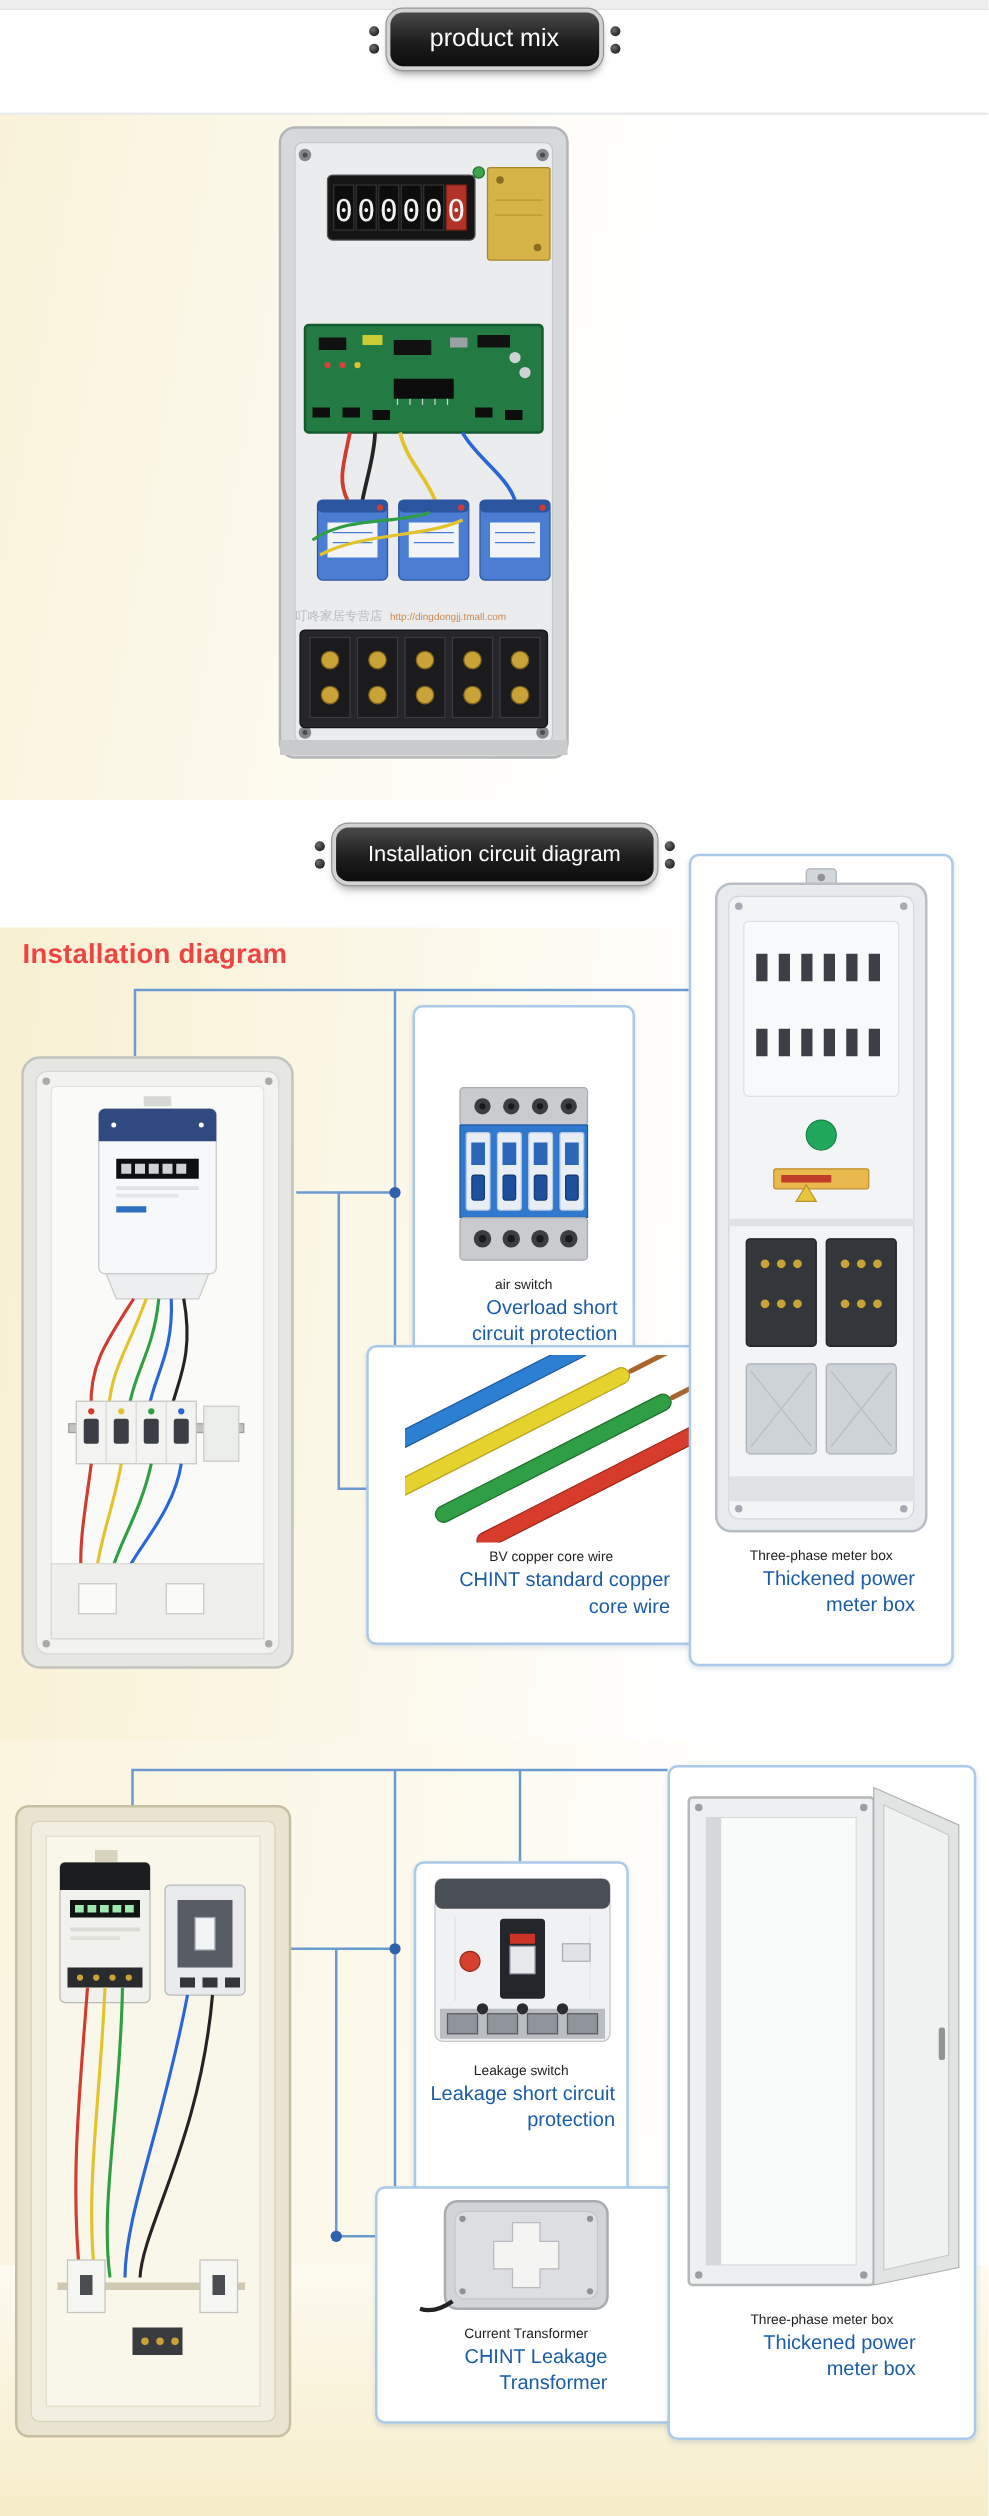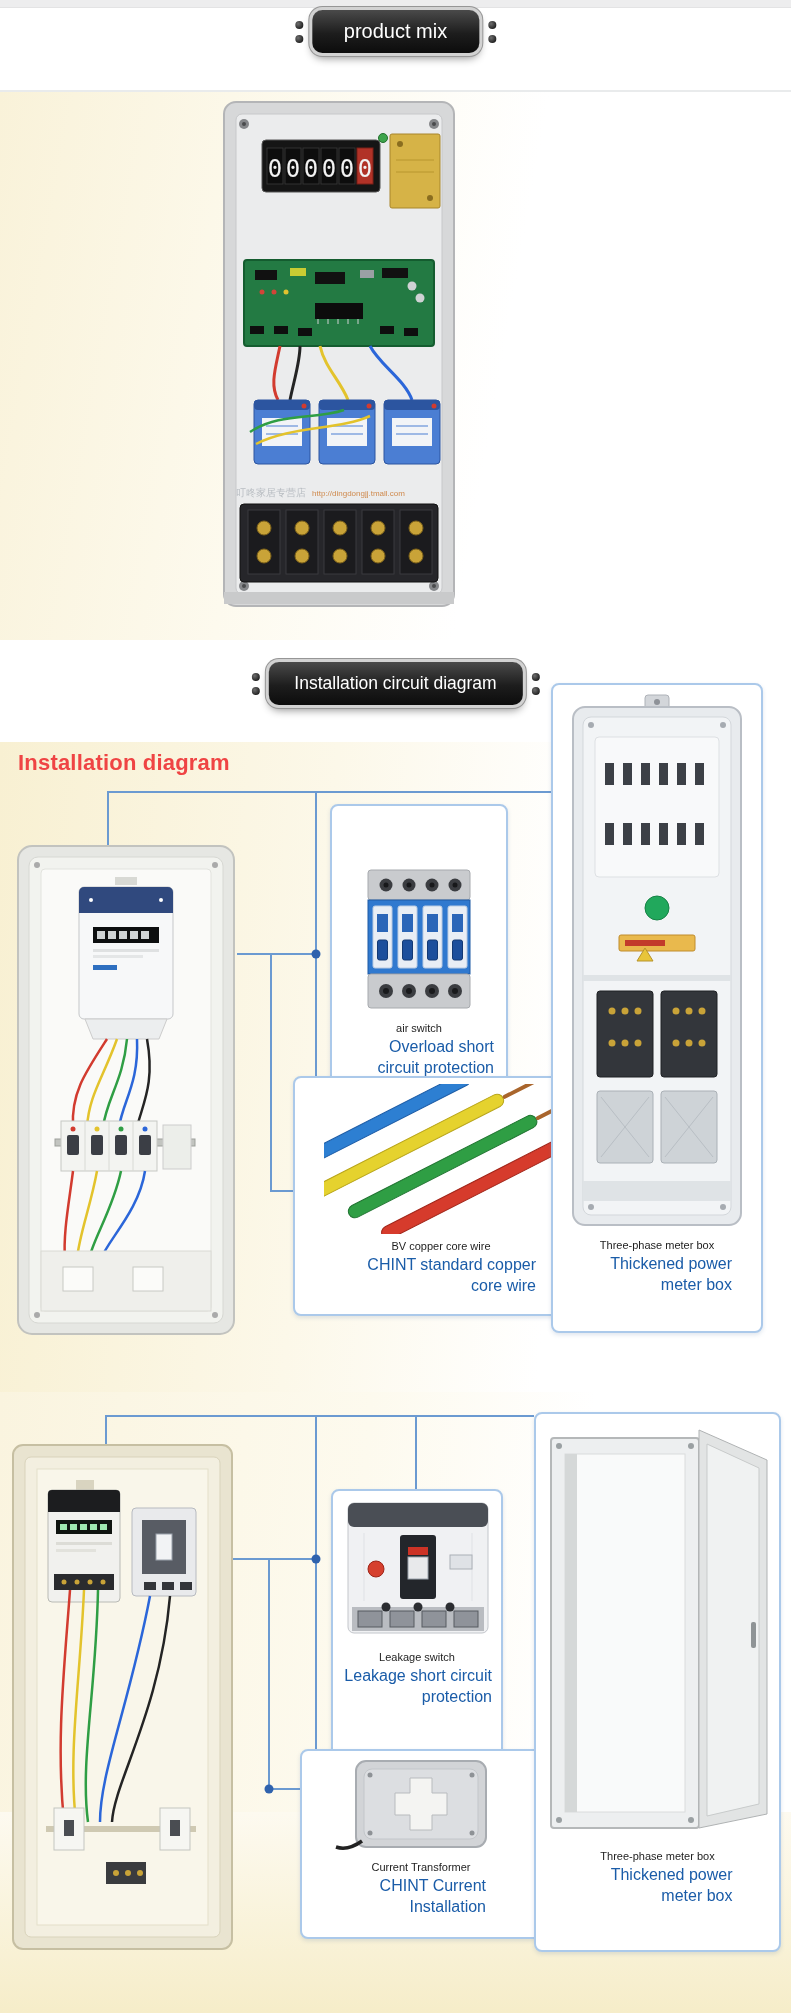--- a/index.html
+++ b/index.html
@@ -473,21 +473,21 @@
       <rect x="28" y="4" width="130" height="86" rx="10" fill="#d2d4d7" stroke="#a8acb1" stroke-width="2"></rect>
       <rect x="36" y="12" width="114" height="70" rx="8" fill="#dcdee1" stroke="#c3c6ca"></rect>
       <path d="M82,21 h22 v15 h15 v22 h-15 v15 h-22 v-15 h-15 v-22 h15 z" fill="#f4f4f2" stroke="#b8bbbe"></path>
       <circle cx="42" cy="18" r="2.5" fill="#8e9296"></circle>
         <circle cx="144" cy="18" r="2.5" fill="#8e9296"></circle>
       <circle cx="42" cy="76" r="2.5" fill="#8e9296"></circle>
         <circle cx="144" cy="76" r="2.5" fill="#8e9296"></circle>
       <path d="M34,84 q-14,10 -26,6" fill="none" stroke="#222" stroke-width="3.5"></path>
     </svg>
     <div class="cap-sm">Current Transformer</div>
-    <div class="cap-blue w130">CHINT Current Installation</div>
+    <div class="cap-blue w130">CHINT Leakage Transformer</div>
   </div>
 
   <div class="card card-cab">
     <svg class="photo" width="230" height="420" viewBox="0 0 230 420">
       <rect x="8" y="14" width="148" height="390" rx="3" fill="#edeff0" stroke="#b5b8b9" stroke-width="2"></rect>
       <rect x="22" y="30" width="120" height="358" fill="#f9fafa" stroke="#dadcdc"></rect>
       <rect x="22" y="30" width="12" height="358" fill="#d5d8d8"></rect>
       <circle cx="16" cy="22" r="3" fill="#9aa0a2"></circle>
         <circle cx="148" cy="22" r="3" fill="#9aa0a2"></circle>
       <circle cx="16" cy="396" r="3" fill="#9aa0a2"></circle>

